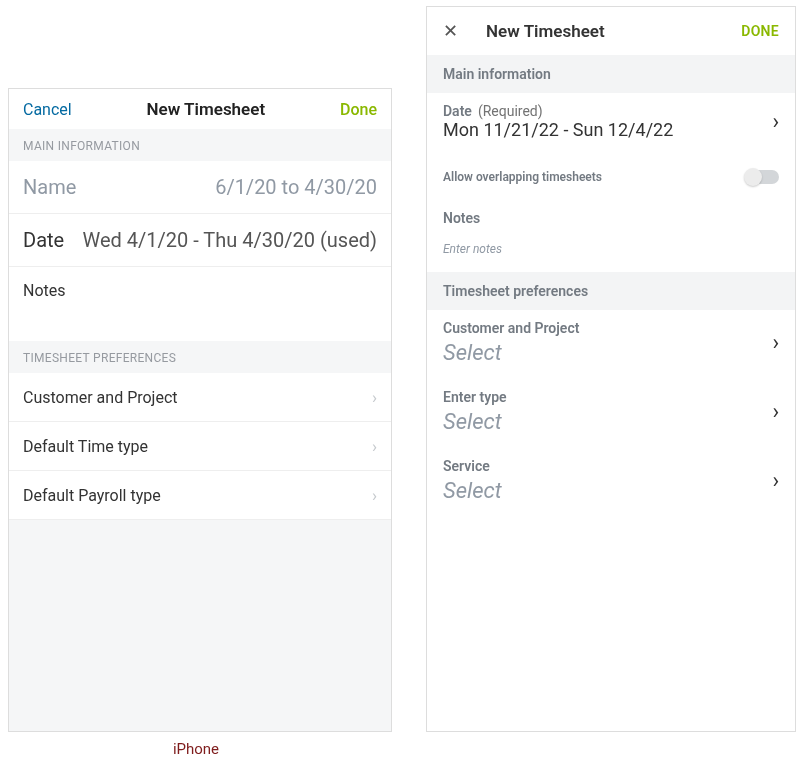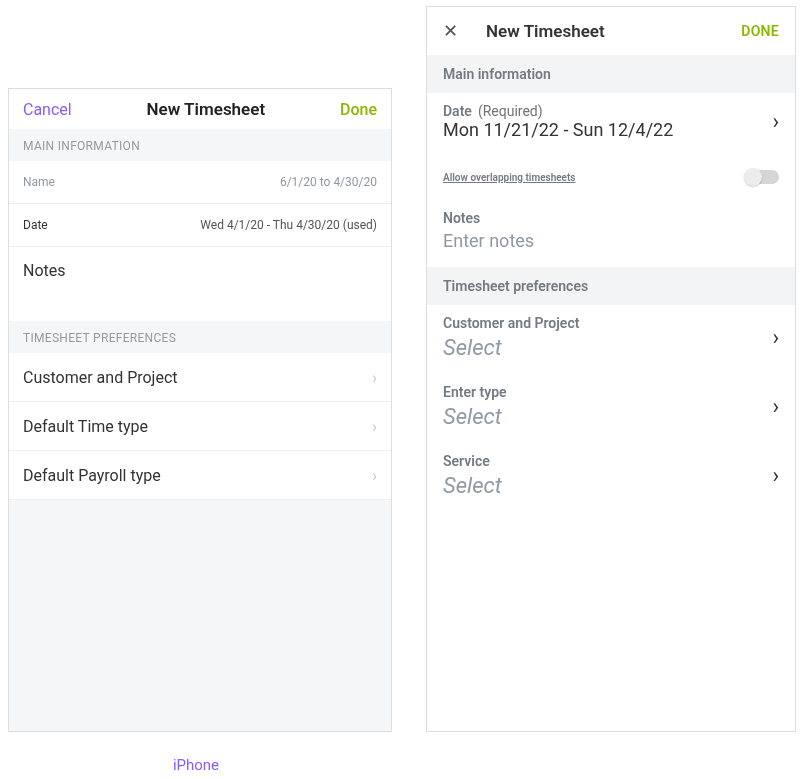--- a/index.html
+++ b/index.html
@@ -32,34 +32,34 @@
       margin-left: 8px;
     }
     .phone-android {
       width: 370px;
       height: 726px;
       margin-top: 6px;
     }
     .caption {
       text-align: center;
       font-size: 15px;
-      color: #8b5cf6;
-      margin-top: 24px;
+      color: #7f1d1d;
+      margin-top: 8px;
     }
     
     .ip-header {
       display: flex;
       justify-content: space-between;
       align-items: center;
       padding: 10px 14px;
       background: #fff;
     }
     .ip-cancel {
       font-size: 16px;
-      color: #8b5cf6;
+      color: #0369a1;
     }
     .ip-title {
       font-size: 17px;
       font-weight: 600;
       color: #222;
     }
     .ip-done {
       font-size: 16px;
       color: #8ab800;
       font-weight: 500;
@@ -71,21 +71,21 @@
       letter-spacing: 0.3px;
       background: #f5f6f7;
     }
     .ip-row {
       background: #fff;
       padding: 14px;
       display: flex;
       justify-content: space-between;
       align-items: center;
       border-bottom: 1px solid #eee;
-      font-size: 12px;
+      font-size: 20px;
     }
     .ip-row-label {
       color: #333;
     }
     .ip-row-label-muted {
       color: #9099a4;
     }
     .ip-row-value {
       color: #9099a4;
     }
@@ -190,24 +190,23 @@
       color: #333;
       font-size: 22px;
       font-weight: 400;
     }
     .an-toggle-row {
       background: #fff;
       padding: 16px;
       display: flex;
       justify-content: space-between;
       align-items: center;
-      font-size: 10px;
+      font-size: 12px;
       font-weight: 600;
       color: #737a82;
-      text-decoration: underline;
     }
     .an-toggle {
       width: 34px;
       height: 14px;
       background: #d3d6d9;
       border-radius: 7px;
       position: relative;
     }
     .an-toggle-knob {
       width: 18px;
@@ -222,23 +221,24 @@
     .an-notes-row {
       background: #fff;
       padding: 10px 16px 16px;
     }
     .an-notes-label {
       font-size: 14px;
       font-weight: 600;
       color: #737a82;
     }
     .an-notes-value {
-      font-size: 18px;
+      font-size: 12px;
       color: #9099a4;
-      margin-top: 4px;
+      font-style: italic;
+      margin-top: 16px;
     }
     .an-body {
       background: #fff;
       height: 100%;
       display: flex;
       flex-direction: column;
     }
     .wrapper {
       display: flex;
       flex-direction: column;

